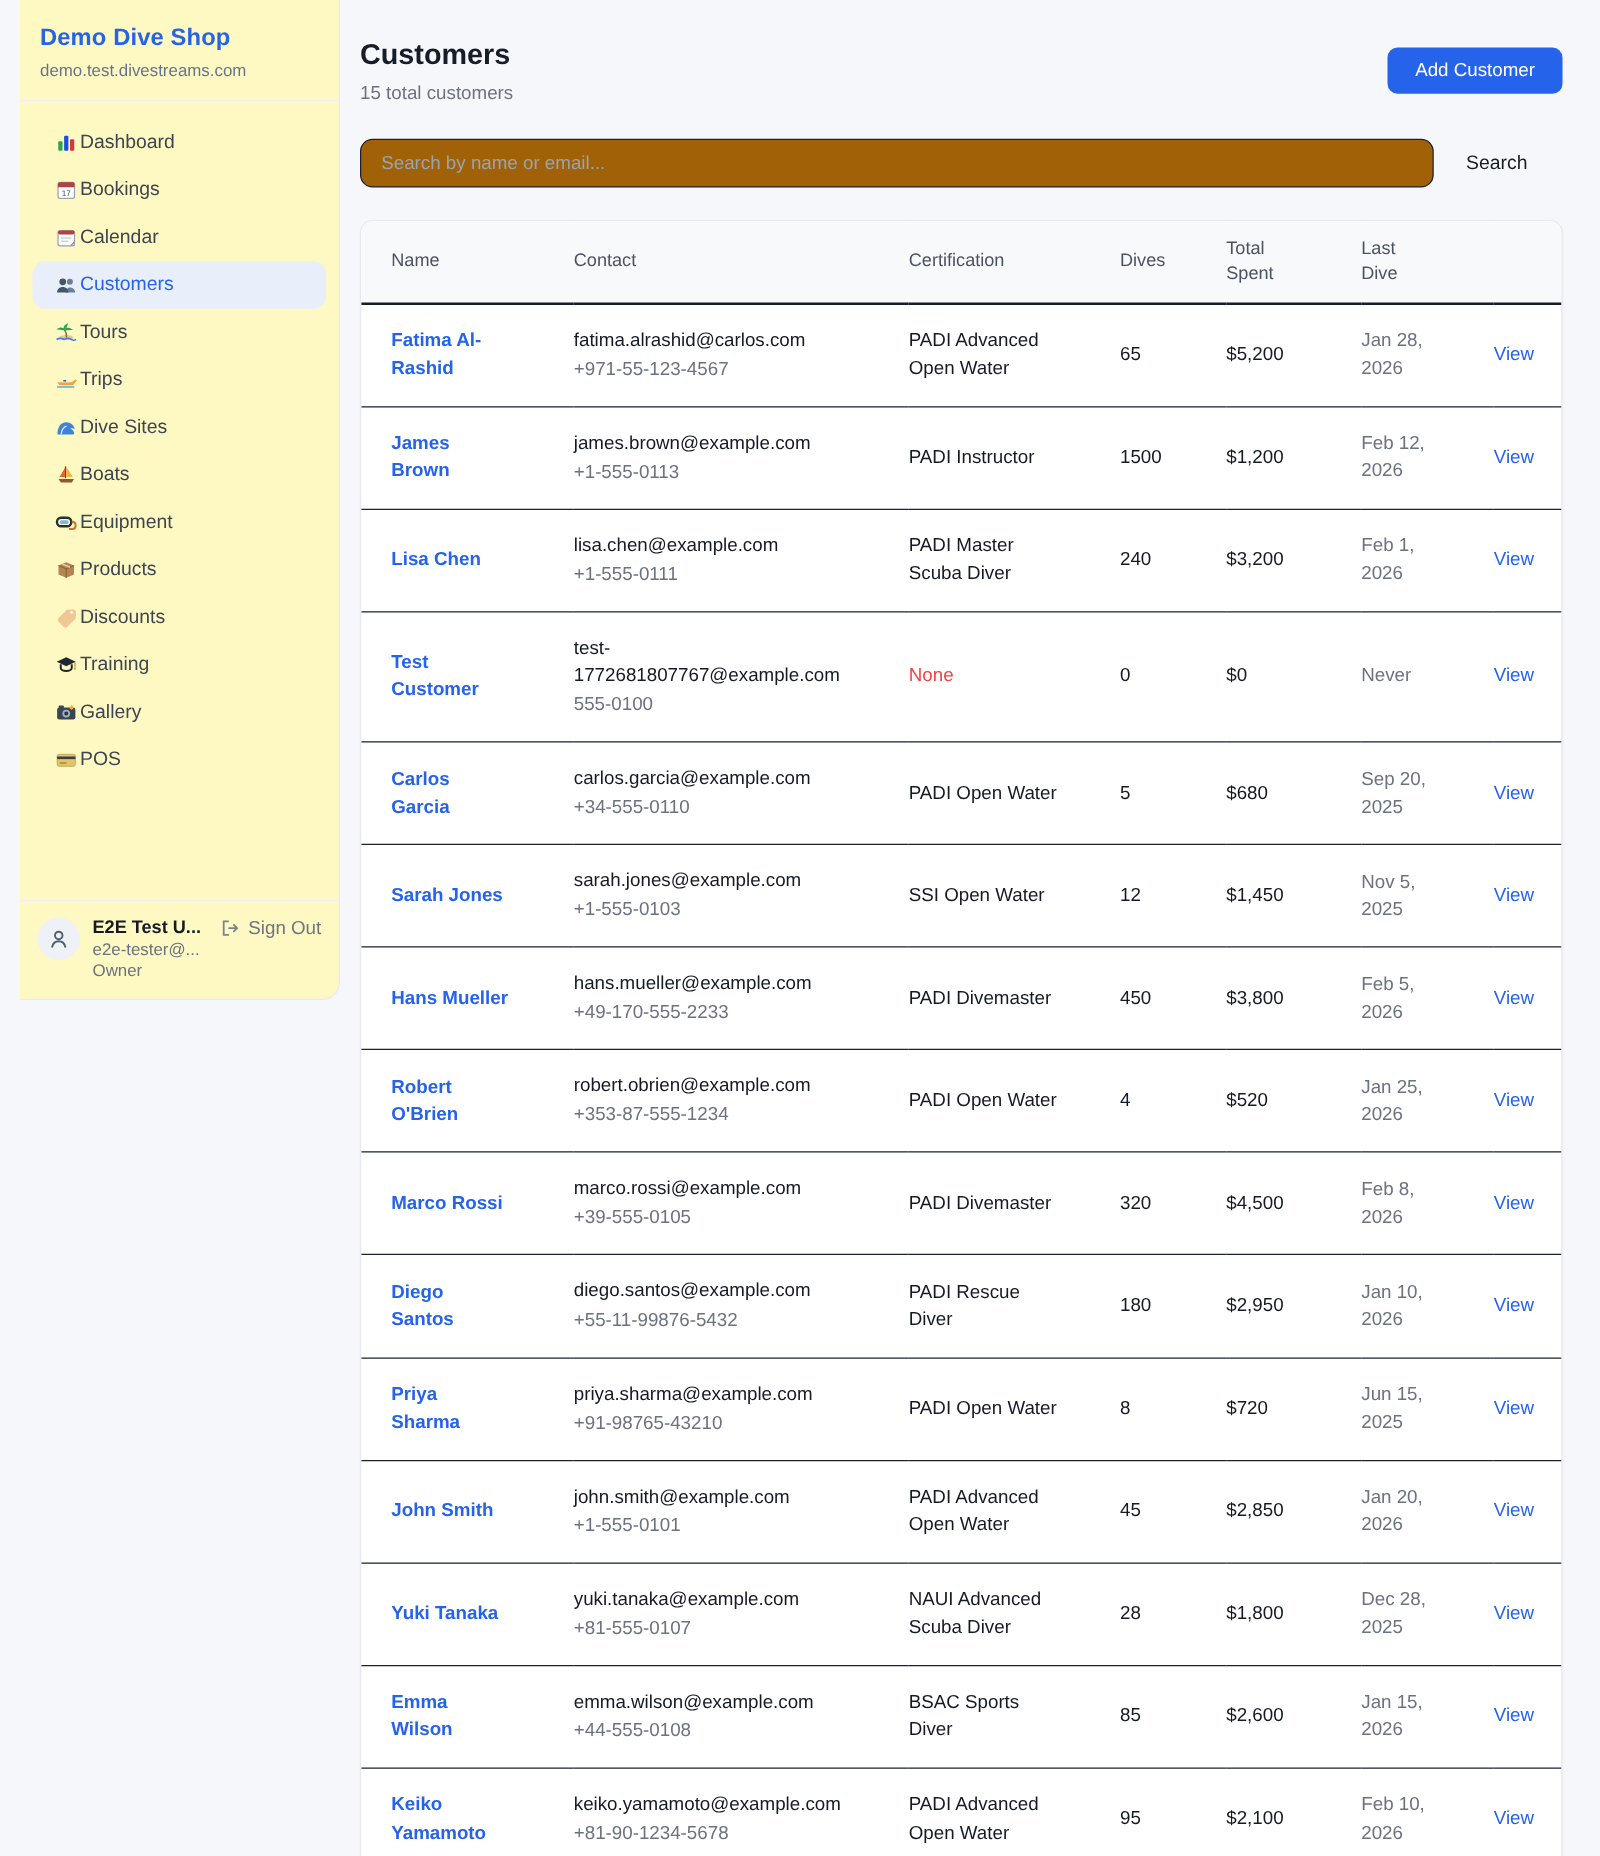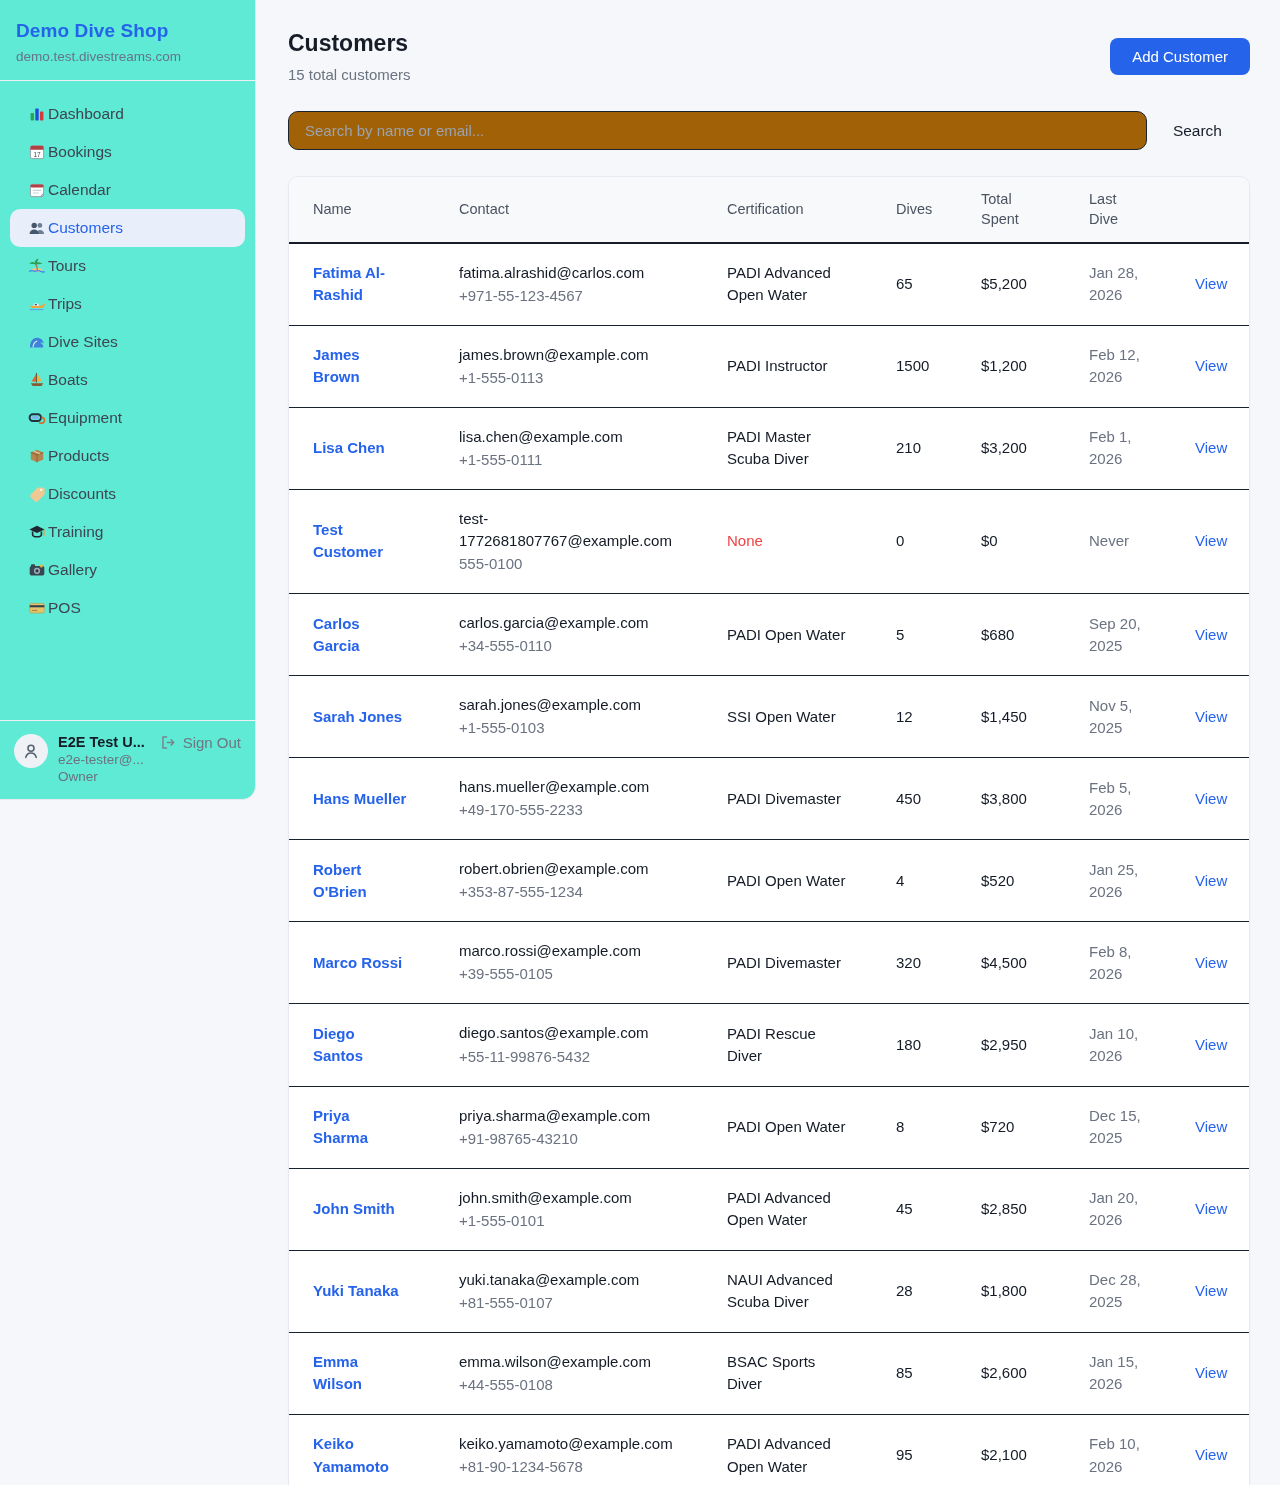--- a/index.html
+++ b/index.html
@@ -6,23 +6,23 @@
   html,body { width:1280px; min-height:1485px; }
   body {
     background:#f6f7fa;
     font-family:"Liberation Sans", sans-serif;
     color:#141b26;
     position:relative;
   }
 
   
   .sidebar {
-    position:absolute; left:0; top:0;
+    position:absolute; left:16px; top:0;
     width:256px; height:800px;
-    background:#5eead4;
+    background:#fef9c3;
     border-right:1px solid #e7eaef;
     border-bottom:1px solid #e7eaef;
     border-bottom-right-radius:14px;
     display:flex; flex-direction:column;
   }
   .sidebar-header { padding:20px 16px 16px 16px; border-bottom:1px solid #eef0f4; }
   .shop-title { color:#2563eb; font-size:19px; font-weight:700; letter-spacing:.1px; }
   .shop-domain { color:#64748b; font-size:13.5px; margin-top:7px; }
   .nav { padding:14px 10px 8px 10px; flex:1; }
   .nav-item {
@@ -367,21 +367,21 @@
   </tr>
           <tr>
     <td><span class="name-link">Lisa Chen</span></td>
     <td>
       <div class="email">lisa.chen@example.com</div>
       <div class="phone">+1-555-0111</div>
     </td>
     <td>
               <div class="cert">PADI Master Scuba Diver</div>
             </td>
-    <td>210</td>
+    <td>240</td>
     <td>$3,200</td>
     <td>
               <div class="date">Feb 1, 2026</div>
             </td>
     <td><span class="view-link">View</span></td>
   </tr>
           <tr>
     <td><span class="name-link">Test Customer</span></td>
     <td>
       <div class="email">test-1772681807767@example.com</div>
@@ -498,21 +498,21 @@
     <td>
       <div class="email">priya.sharma@example.com</div>
       <div class="phone">+91-98765-43210</div>
     </td>
     <td>
               <div class="cert">PADI Open Water</div>
             </td>
     <td>8</td>
     <td>$720</td>
     <td>
-              <div class="date">Dec 15, 2025</div>
+              <div class="date">Jun 15, 2025</div>
             </td>
     <td><span class="view-link">View</span></td>
   </tr>
           <tr>
     <td><span class="name-link">John Smith</span></td>
     <td>
       <div class="email">john.smith@example.com</div>
       <div class="phone">+1-555-0101</div>
     </td>
     <td>

